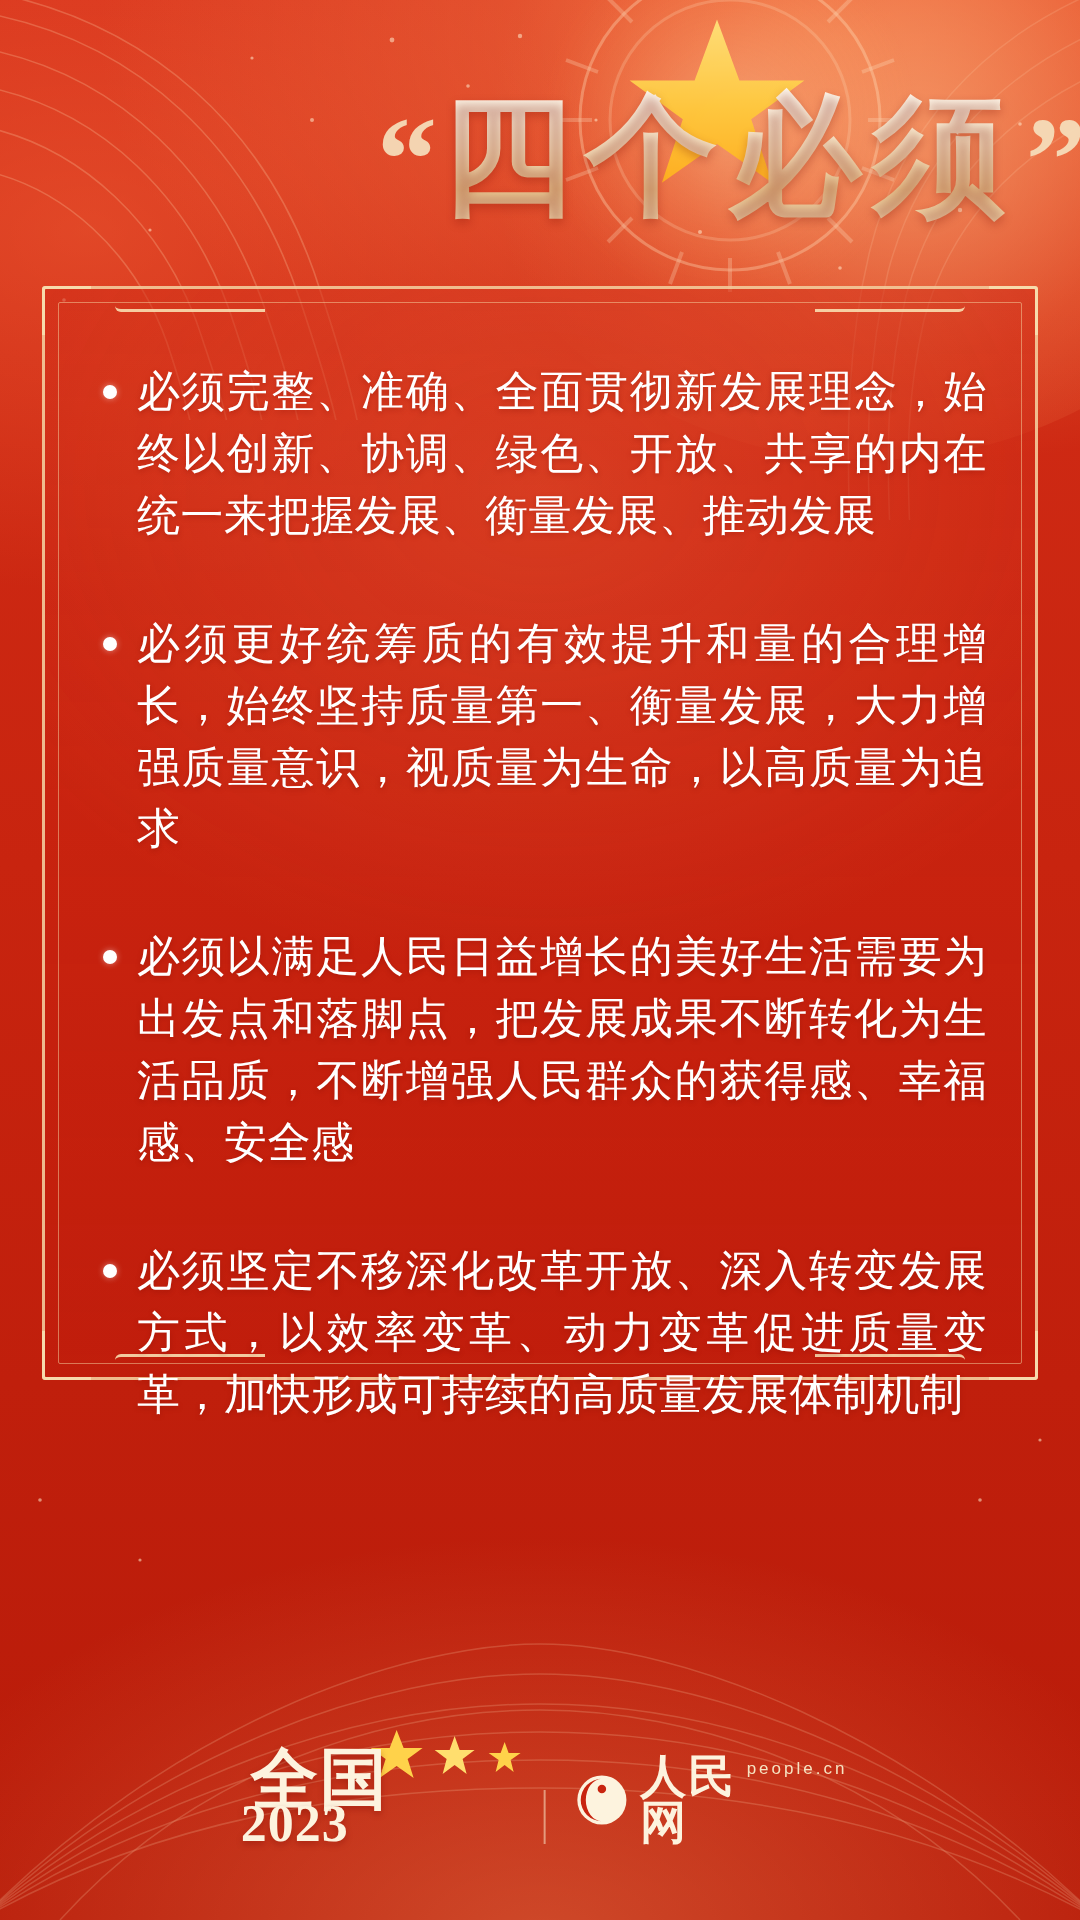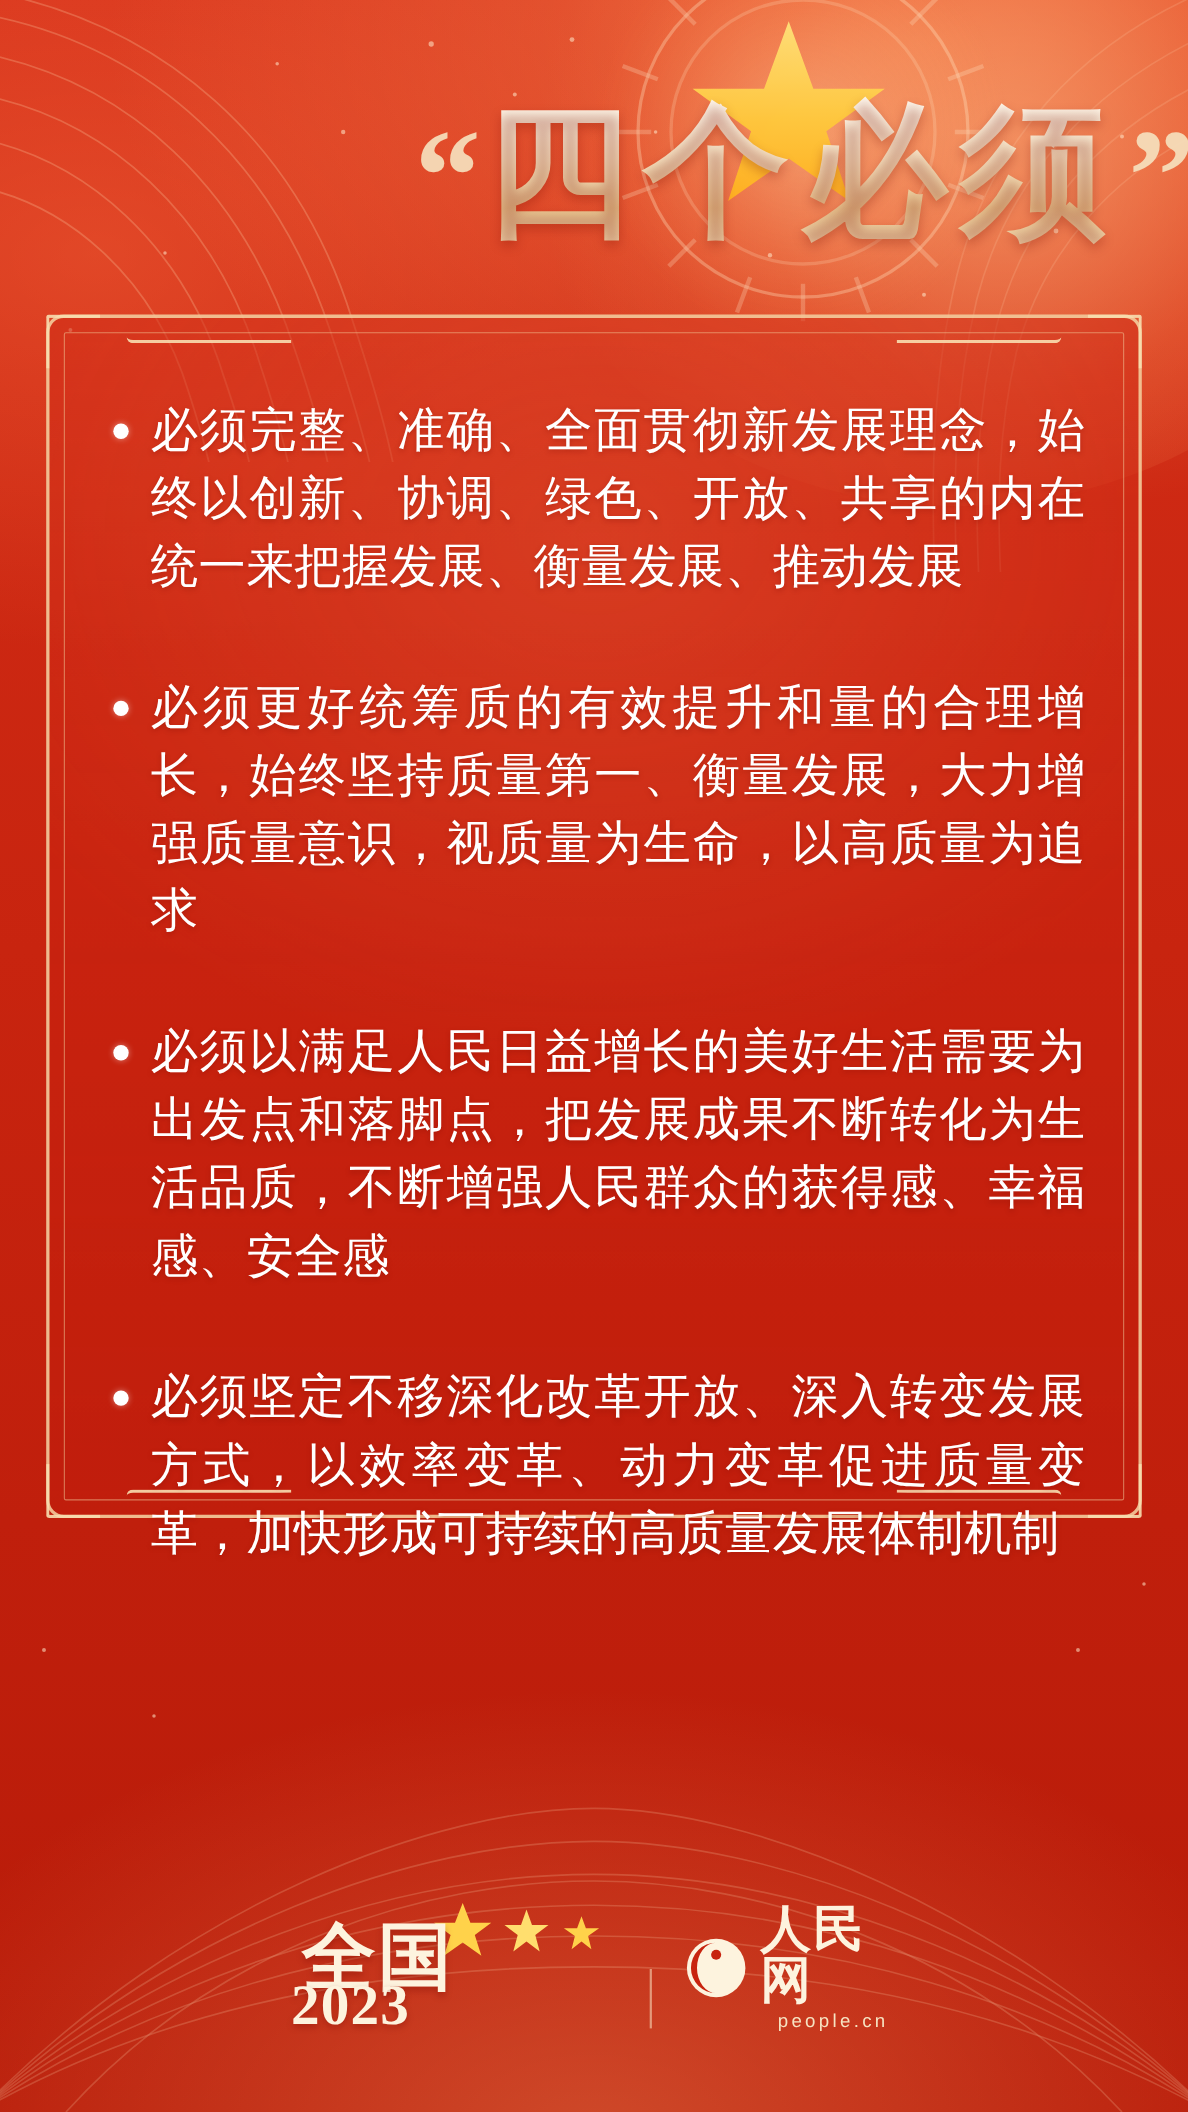--- a/index.html
+++ b/index.html
@@ -95,21 +95,21 @@
   }
 
   
   .card {
     position: absolute;
     left: 42px;
     top: 286px;
     width: 996px;
     height: 1094px;
     border: 3px solid rgba(246,214,164,0.85);
-    border-radius: 16px;
+    border-radius: 4px;
     box-sizing: border-box;
     background:
       radial-gradient(ellipse 900px 700px at 50% 18%, rgba(255,140,90,0.22) 0%, rgba(210,35,18,0.0) 70%),
       linear-gradient(180deg, rgba(206,38,18,0.55) 0%, rgba(193,28,12,0.45) 100%);
   }
   .card::before {
     content: "";
     position: absolute;
     inset: 13px;
     border: 1px solid rgba(246,214,164,0.5);
@@ -249,21 +249,21 @@
   }
   .people-logo {
     display: flex;
     align-items: center;
     gap: 12px;
     padding-bottom: 16px;
   }
   .pl-mark { width: 62px; height: 62px; }
   .pl-text {
     display: flex;
-    flex-direction: column;
+    flex-direction: row;
     line-height: 1;
   }
   .pl-cn {
     font-family: "Liberation Serif", "DejaVu Serif", serif;
     font-weight: bold;
     font-size: 46px;
     color: #fdf3de;
     letter-spacing: 2px;
   }
   .pl-en {

